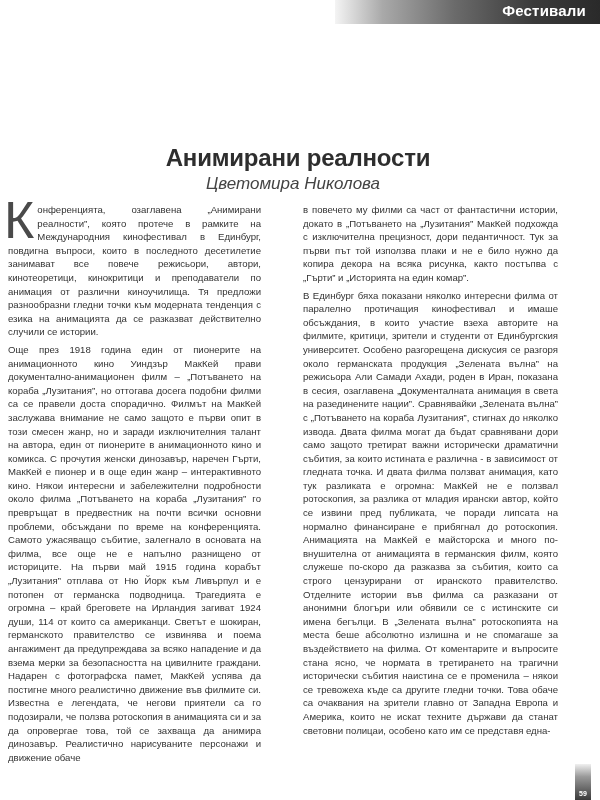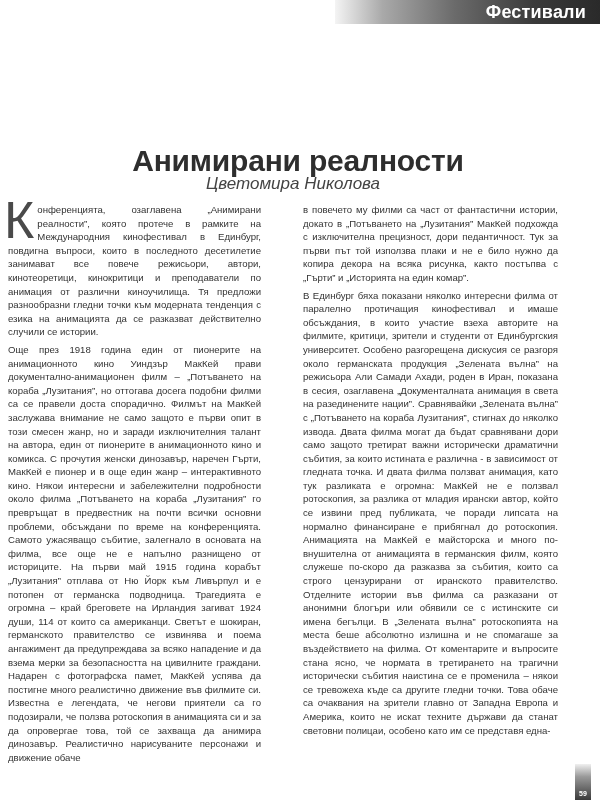--- a/index.html
+++ b/index.html
@@ -22,33 +22,33 @@
       width: 265px;
       height: 24px;
       background: linear-gradient(to right, #f4f4f4 0%, #a9a9a9 18%, #6b6b6b 45%, #3a3a3a 75%, #2a2a2a 100%);
     }
     .section-label {
       position: absolute;
       right: 14px;
       top: 2px;
       font-family: "Liberation Sans", sans-serif;
       font-weight: bold;
-      font-size: 18px;
+      font-size: 15px;
       color: #ffffff;
       letter-spacing: 0.2px;
     }
     .title {
       position: absolute;
       left: 0;
       width: 600px;
       top: 144px;
       text-align: center;
       font-family: "Liberation Sans", sans-serif;
       font-weight: bold;
-      font-size: 30px;
+      font-size: 24px;
       color: #2e2e2e;
       letter-spacing: -0.2px;
       margin: 0;
       padding-right: 4px;
       box-sizing: border-box;
     }
     .author {
       position: absolute;
       left: 0;
       width: 600px;

